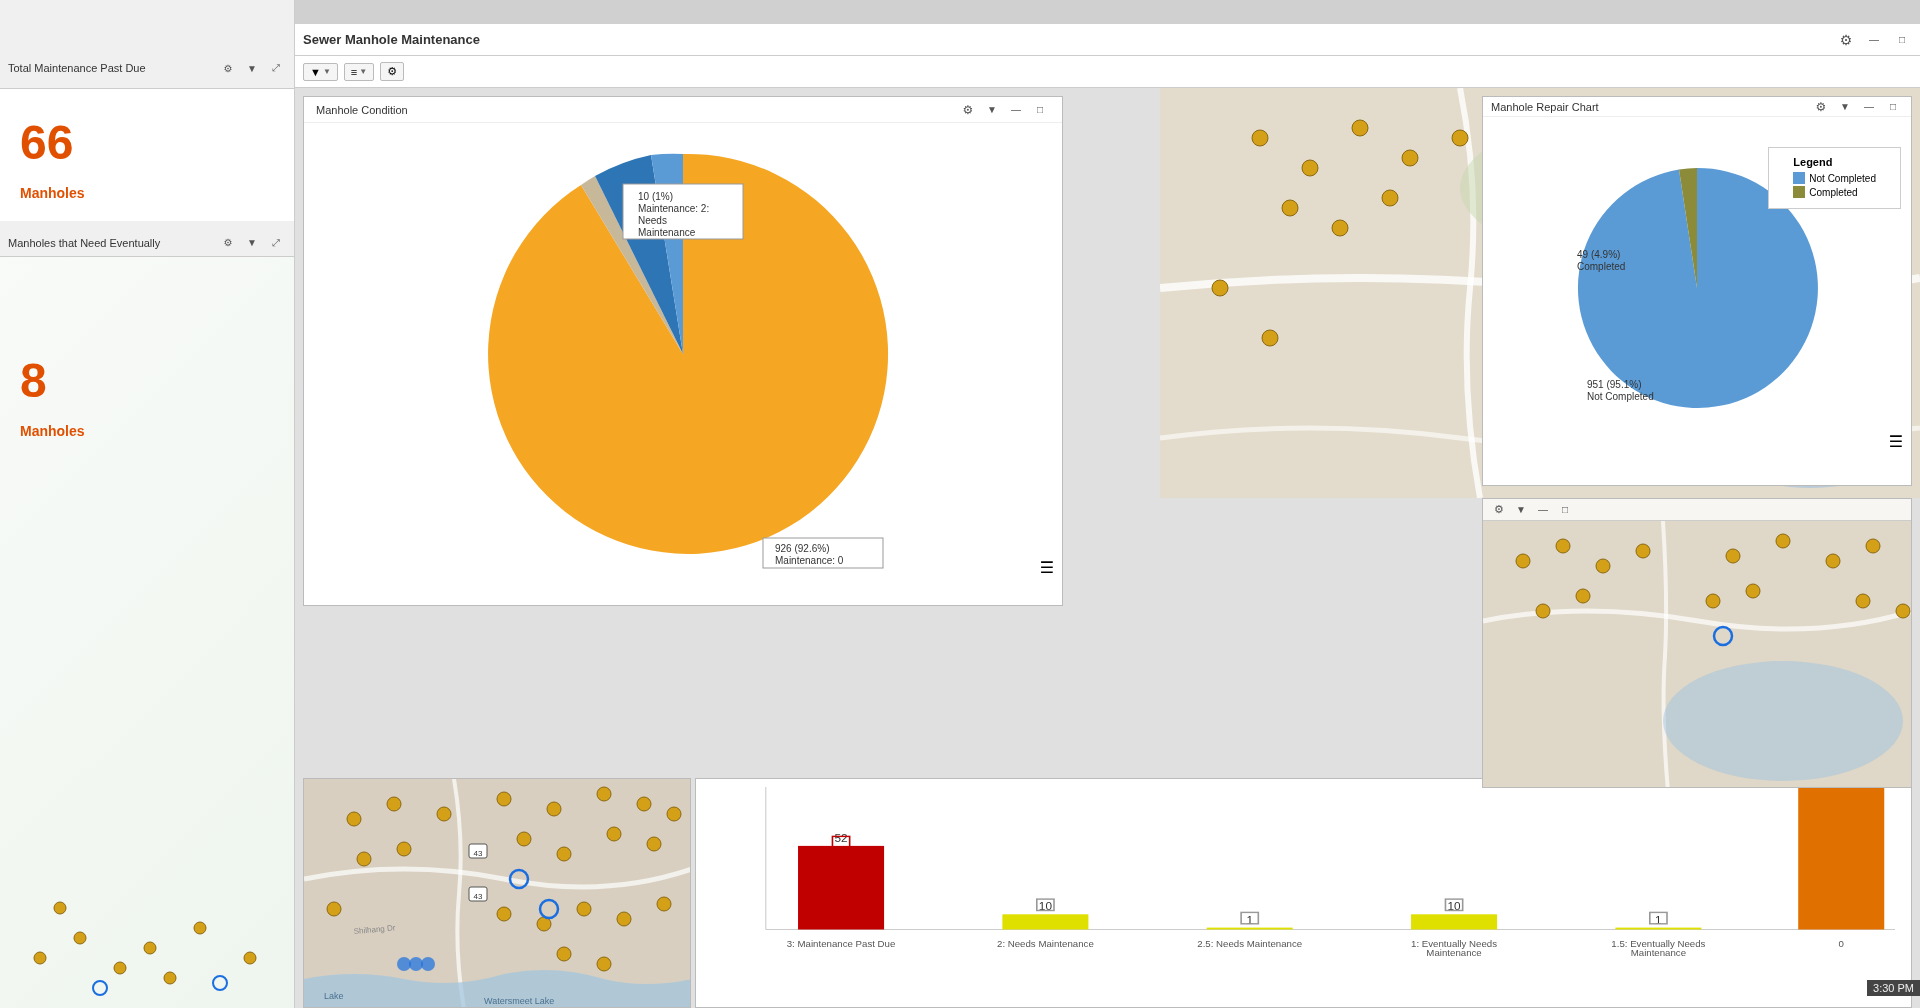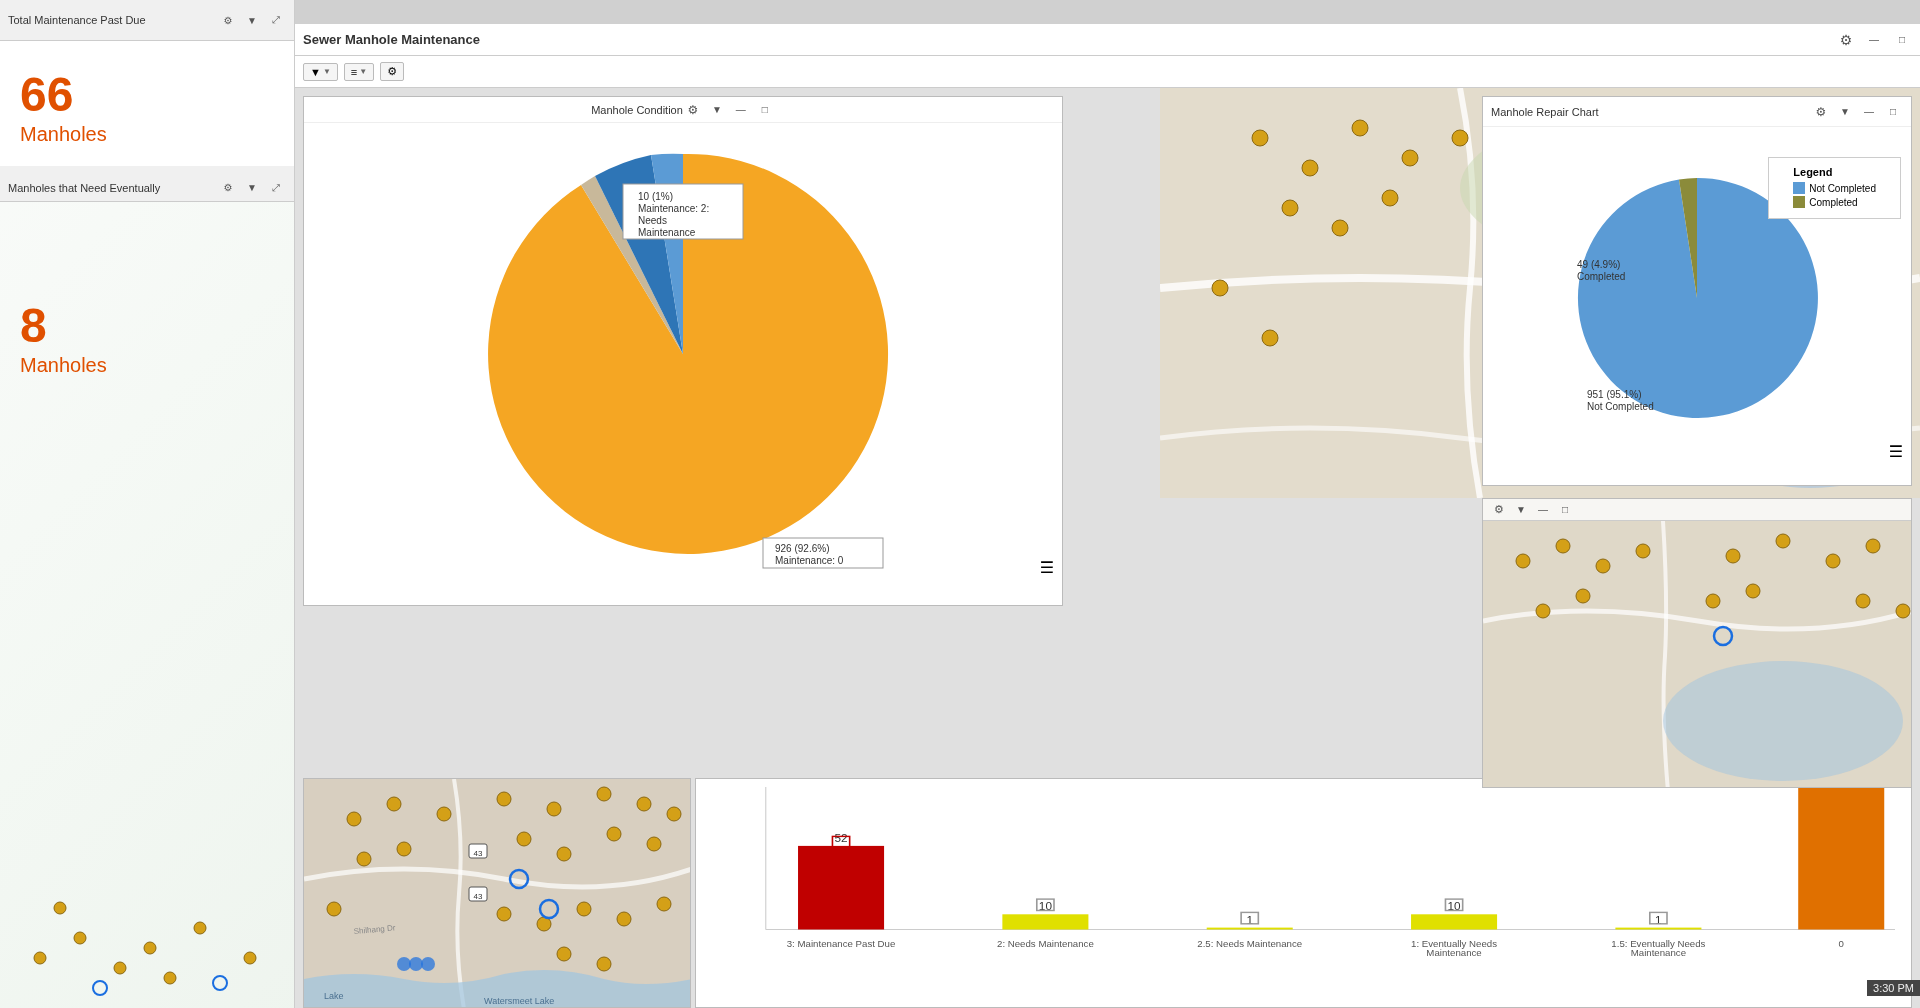--- a/index.html
+++ b/index.html
@@ -2,26 +2,26 @@
 <html><head>
   <meta charset="utf-8">
   <style>
     * { box-sizing: border-box; margin: 0; padding: 0; }
     body { font-family: Arial, sans-serif; background: #d0d0d0; width: 1920px; height: 1008px; overflow: hidden; font-size: 12px; }
 
     .main-container { display: flex; width: 1920px; height: 1008px; }
 
     
     .left-panel { width: 295px; height: 100%; background: #f0f0f0; border-right: 1px solid #ccc; display: flex; flex-direction: column; }
-    .panel-header { display: flex; align-items: center; justify-content: space-between; padding: 20px 8px; background: #f0f0f0; border-bottom: 1px solid #ccc; height: 28px; }
+    .panel-header { display: flex; align-items: center; justify-content: space-between; padding: 20px 8px; background: #f0f0f0; border-bottom: 1px solid #ccc; height: 28px; margin-top: 48px; }
     .panel-header-title { font-size: 11px; color: #333; }
     .panel-header-icons { display: flex; gap: 4px; }
     .icon-btn { width: 20px; height: 20px; display: flex; align-items: center; justify-content: center; cursor: pointer; color: #555; font-size: 10px; }
     .stat-number { font-size: 48px; font-weight: bold; color: #e05000; line-height: 1; }
-    .stat-label { font-size: 20px; color: #e05000; font-weight: normal; margin-top: 4px; }
+    .stat-label { font-size: 14px; color: #e05000; font-weight: bold; margin-top: 18px; }
     .manholes-header { display: flex; align-items: center; justify-content: space-between; padding: 4px 8px; border-bottom: 1px solid #ccc; height: 28px; }
 
     
     .right-content { flex: 1; display: flex; flex-direction: column; position: relative; }
 
     
     .top-bar { background: white; border-bottom: 1px solid #ccc; height: 32px; display: flex; align-items: center; padding: 0 8px; gap: 8px; margin-top: 24px; }
     .toolbar-btn { display: flex; align-items: center; gap: 2px; padding: 2px 6px; border: 1px solid #bbb; background: #f5f5f5; cursor: pointer; font-size: 11px; border-radius: 2px; }
     .dropdown-arrow { font-size: 8px; color: #666; }
 
@@ -106,21 +106,21 @@
         <span class="dropdown-arrow">▼</span>
       </div>
       <div class="toolbar-btn">
         <span>⚙</span>
       </div>
     </div>
 
     <div style="flex: 1; position: relative; background: #e0e0e0;">
 
       <div style="position: absolute; top: 8px; left: 8px; width: 760px; height: 510px; background: white; border: 1px solid #bbb; z-index: 10;">
-        <div style="display: flex; align-items: center; justify-content: center; padding: 4px 20px; border-bottom: 1px solid #eee; height: 26px;">
+        <div style="display: flex; align-items: center; justify-content: space-between; padding: 4px 12px; border-bottom: 1px solid #eee; height: 26px;">
           <span style="font-size: 11px; color: #333;">Manhole Condition</span>
           <div style="display: flex; gap: 4px;">
             <span class="icon-btn" style="font-size: 12px;">⚙</span>
             <span class="icon-btn" style="font-size: 10px;">▼</span>
             <span class="icon-btn">—</span>
             <span class="icon-btn">□</span>
           </div>
         </div>
 
         <div style="position: relative; display: flex; align-items: center; justify-content: center; height: calc(100% - 46px);">
@@ -198,21 +198,21 @@
               <circle cx="680" cy="350" r="8"></circle>
           </g>
 
           <circle cx="400" cy="160" r="9" fill="none" stroke="#1a6ee0" stroke-width="2.5"></circle>
           <circle cx="600" cy="280" r="9" fill="none" stroke="#1a6ee0" stroke-width="2.5"></circle>
           <circle cx="500" cy="220" r="9" fill="none" stroke="#1a6ee0" stroke-width="2.5"></circle>
         </svg>
       </div>
 
       <div style="position: absolute; top: 8px; right: 8px; width: 430px; height: 390px; background: white; border: 1px solid #bbb; z-index: 10;">
-        <div style="display: flex; align-items: center; justify-content: space-between; padding: 8px 8px; border-bottom: 1px solid #eee; height: 30px; text-align: right;">
+        <div style="display: flex; align-items: center; justify-content: space-between; padding: 8px 8px; border-bottom: 1px solid #eee; height: 20px; text-align: right;">
           <span style="font-size: 11px; color: #333;">Manhole Repair Chart</span>
           <div style="display: flex; gap: 4px;">
             <span class="icon-btn" style="font-size: 12px;">⚙</span>
             <span class="icon-btn" style="font-size: 10px;">▼</span>
             <span class="icon-btn">—</span>
             <span class="icon-btn">□</span>
           </div>
         </div>
 
         <div style="position: relative; display: flex; height: calc(100% - 46px); align-items: center; justify-content: center;">

